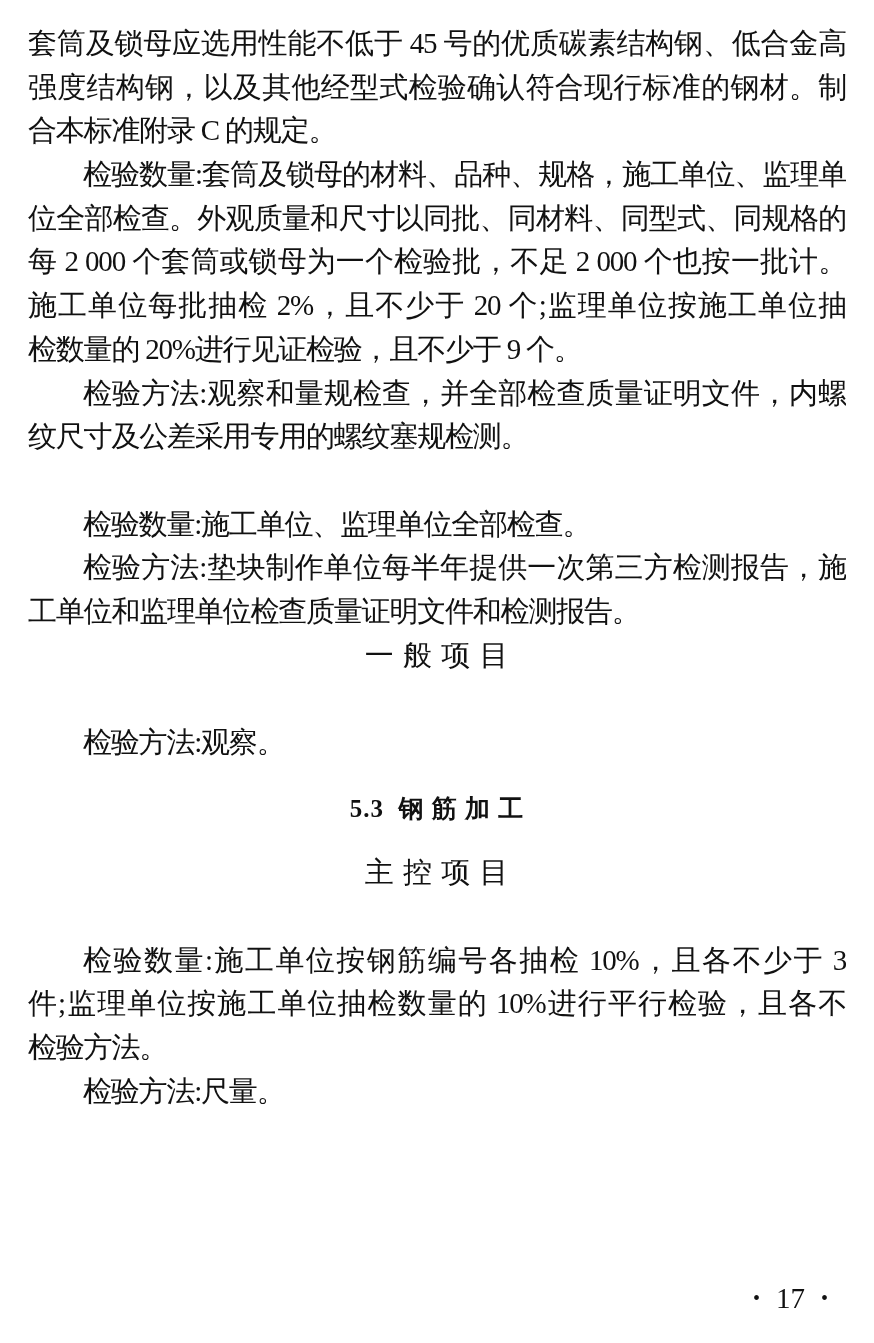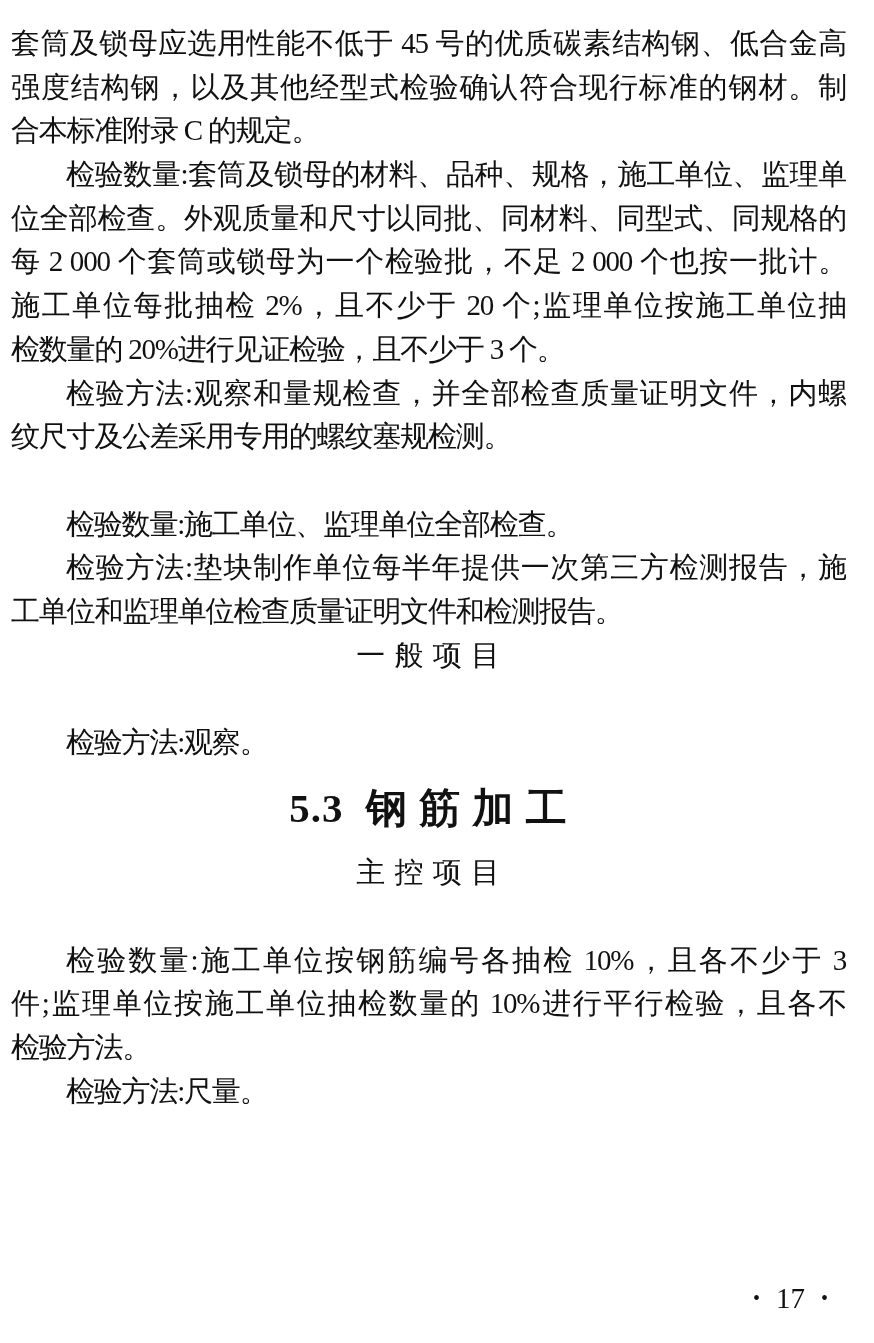--- a/index.html
+++ b/index.html
@@ -5,42 +5,42 @@
   html, body { margin: 0; padding: 0; background: #e8e8e8; }
   .page {
     position: relative;
     width: 874px; height: 1343px;
     margin: 0 auto;
     background: #ffffff;
     color: #111111;
     font-family: "Liberation Serif", "DejaVu Serif", serif;
     overflow: hidden;
   }
-  .content { padding: 22px 28px 0 11px; }
+  .content { padding: 22px 28px 0 28px; }
   .line {
     font-size: 29px;
     letter-spacing: -1.2px;
     line-height: 43.7px;
     height: 43.7px;
     overflow: hidden;
     white-space: pre-wrap;
   }
   .fill { text-align: justify; text-align-last: justify; }
   .end  { text-align: left; }
   .ind  { padding-left: 55px; }
   .center {
     text-align: right;
     text-align-last: center;
     letter-spacing: 1px;
   }
   .h1 {
     text-align: center;
     text-align-last: center;
     font-weight: 700;
-    font-size: 41px;
+    font-size: 25px;
     letter-spacing: 1px;
     margin: 22px 0 21px 0;
   }
   .footer {
     position: absolute;
     right: 46px;
     bottom: 28px;
     font-size: 29px;
     color: #111;
     white-space: nowrap;
@@ -58,21 +58,21 @@
   <div class="content">
 
     <div class="line fill">套筒及锁母应选用性能不低于 45 号的优质碳素结构钢、低合金高</div>
     <div class="line fill">强度结构钢，以及其他经型式检验确认符合现行标准的钢材。制</div>
     <div class="line end">合本标准附录 C 的规定。</div>
 
     <div class="line fill ind">检验数量:套筒及锁母的材料、品种、规格，施工单位、监理单</div>
     <div class="line fill">位全部检查。外观质量和尺寸以同批、同材料、同型式、同规格的</div>
     <div class="line fill">每 2 000 个套筒或锁母为一个检验批，不足 2 000 个也按一批计。</div>
     <div class="line fill">施工单位每批抽检 2%，且不少于 20 个;监理单位按施工单位抽</div>
-    <div class="line end">检数量的 20%进行见证检验，且不少于 3 个。</div>
+    <div class="line end">检数量的 20%进行见证检验，且不少于 9 个。</div>
 
     <div class="line fill ind">检验方法:观察和量规检查，并全部检查质量证明文件，内螺</div>
     <div class="line end">纹尺寸及公差采用专用的螺纹塞规检测。</div>
 
     <div class="line fill clause">
       
     </div>
     <div class="line end ind">检验数量:施工单位、监理单位全部检查。</div>
     <div class="line fill ind">检验方法:垫块制作单位每半年提供一次第三方检测报告，施</div>
     <div class="line end">工单位和监理单位检查质量证明文件和检测报告。</div>

